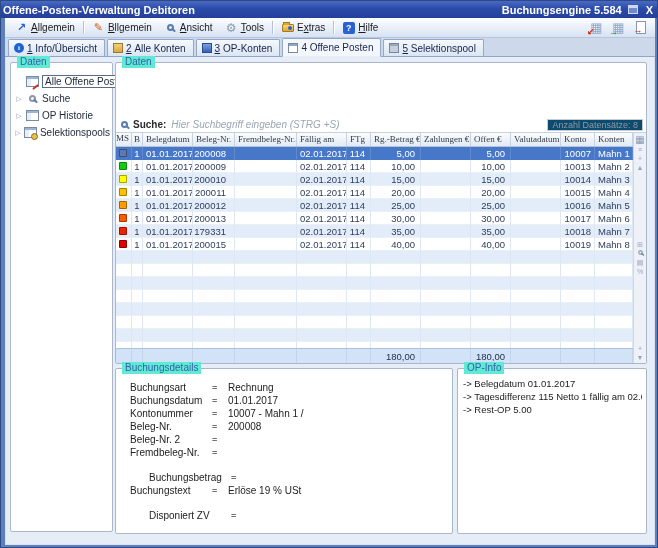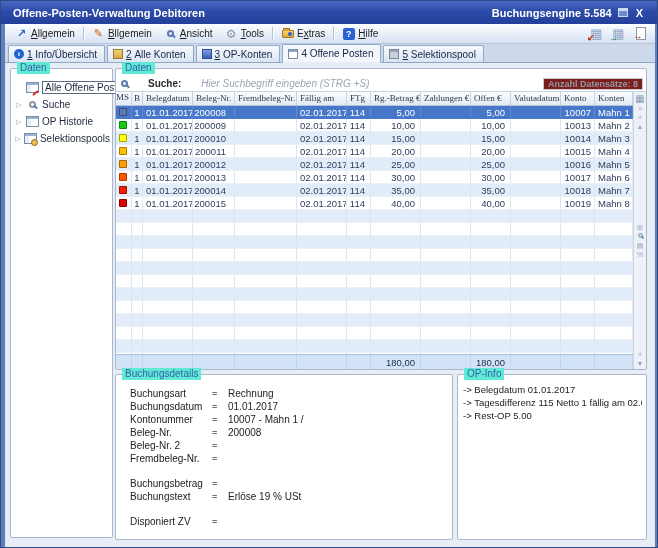--- a/index.html
+++ b/index.html
@@ -2,22 +2,22 @@
 <html><head>
 <meta charset="utf-8">
 <style>
   * { margin:0; padding:0; box-sizing:border-box; }
   body { font-family:"Liberation Sans","DejaVu Sans",sans-serif; background:#9aa7bb; }
 
   .window { width:658px; height:548px; background:#5f7fb8; border:1px solid #2c4a86;
             position:relative; overflow:hidden; }
 
   
-  .titlebar { height:23px; background:linear-gradient(180deg,#4a6ac2 0%,#2c4aa8 45%,#23409a 100%);
-              display:flex; align-items:center; padding:0 12px; color:#fff; font-size:11px; font-weight:bold; }
+  .titlebar { height:17px; background:linear-gradient(180deg,#4a6ac2 0%,#2c4aa8 45%,#23409a 100%);
+              display:flex; align-items:center; padding:0 2px; color:#fff; font-size:11px; font-weight:bold; }
   .titlebar .spacer { flex:1; }
   .tb-btn { margin-left:6px; cursor:default; display:inline-flex; align-items:center; }
   .maxbox { width:10px; height:9px; border:1px solid #cdd9ef; background:#6d8ad0; box-shadow:inset 0 2px 0 #cdd9ef; display:inline-block; }
   .closex { font-size:11px; font-weight:bold; color:#fff; padding:0 2px; }
 
   
   .body { margin:0 4px 4px 4px; width:650px; height:527px; background:#e7edf7;
           box-shadow:0 0 0 1px #d8e2f2 inset; display:flex; flex-direction:column; }
 
   
@@ -80,26 +80,26 @@
   .tsel { border:1px solid #5a6a85; padding:0 2px; background:#fff; }
   .ni { width:13px; height:11px; position:relative; flex:none; }
   .ni-grid { background:#fff; border:1px solid #7a8aa0; box-shadow:inset 0 2px 0 #9ab4d8, inset 4px 0 0 #e8eef6; }
   .ni-aop::after { content:""; position:absolute; right:-1px; bottom:-2px; width:7px; height:2px;
                    background:#d03020; transform:rotate(-40deg); border-radius:1px; }
   .ni-pool::after { content:""; position:absolute; right:-2px; bottom:-3px; width:5px; height:5px;
                     background:#e8c050; border:1px solid #8a6a20; border-radius:50%; }
   .ni-search { display:flex; align-items:center; justify-content:center; }
 
   
-  .searchrow { height:16px; display:flex; align-items:center; gap:20px; padding:0 3px 0 5px;
-               border-bottom:1px solid #c5d2e2; font-size:10px; flex:none; }
+  .searchrow { height:16px; display:flex; align-items:center; gap:5px; padding:0 3px 0 5px;
+               border-bottom:1px solid #c5d2e2; font-size:10px; flex:none;margin-top:47px; }
   .s-label { font-weight:bold; color:#2a2a2a; }
   .s-ph { font-style:italic; color:#9aa5b5; flex:1; white-space:nowrap; overflow:hidden; }
-  .s-count { font-size:9px; color:#8f99a6; background:#7f1d1d; border:1px solid #c5ccd6;
-             padding:0 4px; height:12px; line-height:11px; white-space:nowrap;font-weight:bold; }
+  .s-count { font-size:9px; color:#8f99a6; background:#0c4a6e; border:1px solid #c5ccd6;
+             padding:0 4px; height:12px; line-height:11px; white-space:nowrap; }
 
   
   .gridwrap { flex:1; display:flex; overflow:hidden; }
   .gtable { flex:1; display:flex; flex-direction:column; overflow:hidden; font-size:9.5px; }
   .ghead { display:flex; flex:none; height:14px; background:linear-gradient(180deg,#fbfcfe,#e2eaf4);
            border-bottom:1px solid #b8c4d6; color:#333c49;font-family:Liberation Serif, serif; }
   .ghc { border-right:1px solid #c7d3e4; padding:1px 0 0 3px; font-size:9px; white-space:nowrap; overflow:hidden; }
   .gbody { flex:1; overflow:hidden; display:flex; flex-direction:column; }
   .grow { display:flex; flex:none; height:13px; color:#2e3d5c; }
   .grow.alt { background:#e3edfa; }
@@ -124,21 +124,21 @@
   
   .strip { width:13px; flex:none; background:#eef2f8; border-left:1px solid #cdd8e6;
            display:flex; flex-direction:column; align-items:center; color:#9aa6b6;
            font-size:7px; line-height:9px; padding:1px 0; }
   .strip .big { font-size:10px; line-height:11px; color:#8494ac; }
   .strip .sp { flex:1; }
 
   
   .details { padding:12px 6px 0 14px; font-size:10px; color:#222; }
   .drow { display:flex; height:13px; align-items:center; }
-  .drow.gap { margin-top:12px; }
+  .drow.gap { margin-top:12px;margin-left:19px; }
   .dlabel { width:82px; flex:none; }
   .deq { width:16px; flex:none; color:#707070; font-weight:bold; font-size:9px; }
   .dval { flex:1; white-space:nowrap; }
 
   
   .opinfo { padding:8px 4px 0 5px; font-size:9.5px; color:#222; }
   .opline { line-height:13px; white-space:nowrap; overflow:hidden; }
 </style>
 </head>
 <body>
@@ -369,21 +369,21 @@
                   <div class="gc c8"></div>
                   <div class="gc c9">30,00</div>
                   <div class="gc c10"></div>
                   <div class="gc c11">10017</div>
                   <div class="gc c12">Mahn 6</div>
                 </div>
                 <div class="grow alt">
                   <div class="gc c0"><span class="ms" style="background: rgb(240, 32, 0);"></span></div>
                   <div class="gc c1">1</div>
                   <div class="gc c2">01.01.2017</div>
-                  <div class="gc c3">200014</div>
+                  <div class="gc c3">179331</div>
                   <div class="gc c4"></div>
                   <div class="gc c5">02.01.2017</div>
                   <div class="gc c6">114</div>
                   <div class="gc c7">35,00</div>
                   <div class="gc c8"></div>
                   <div class="gc c9">35,00</div>
                   <div class="gc c10"></div>
                   <div class="gc c11">10018</div>
                   <div class="gc c12">Mahn 7</div>
                 </div>

